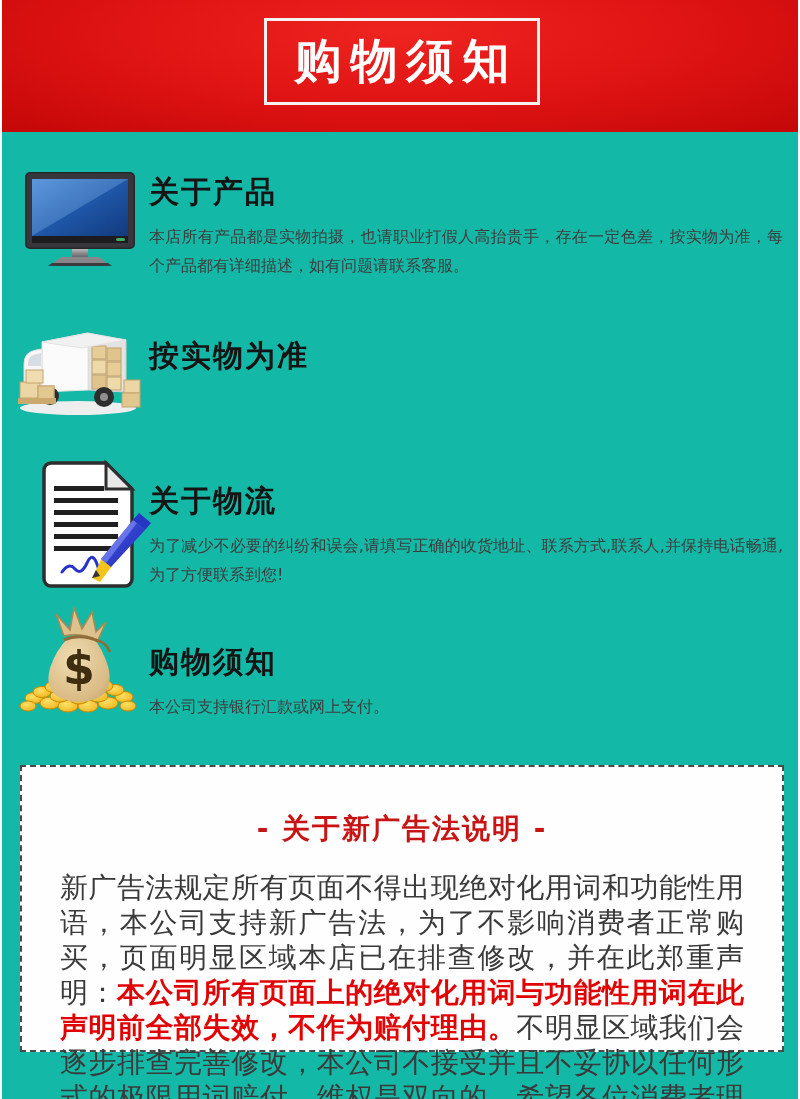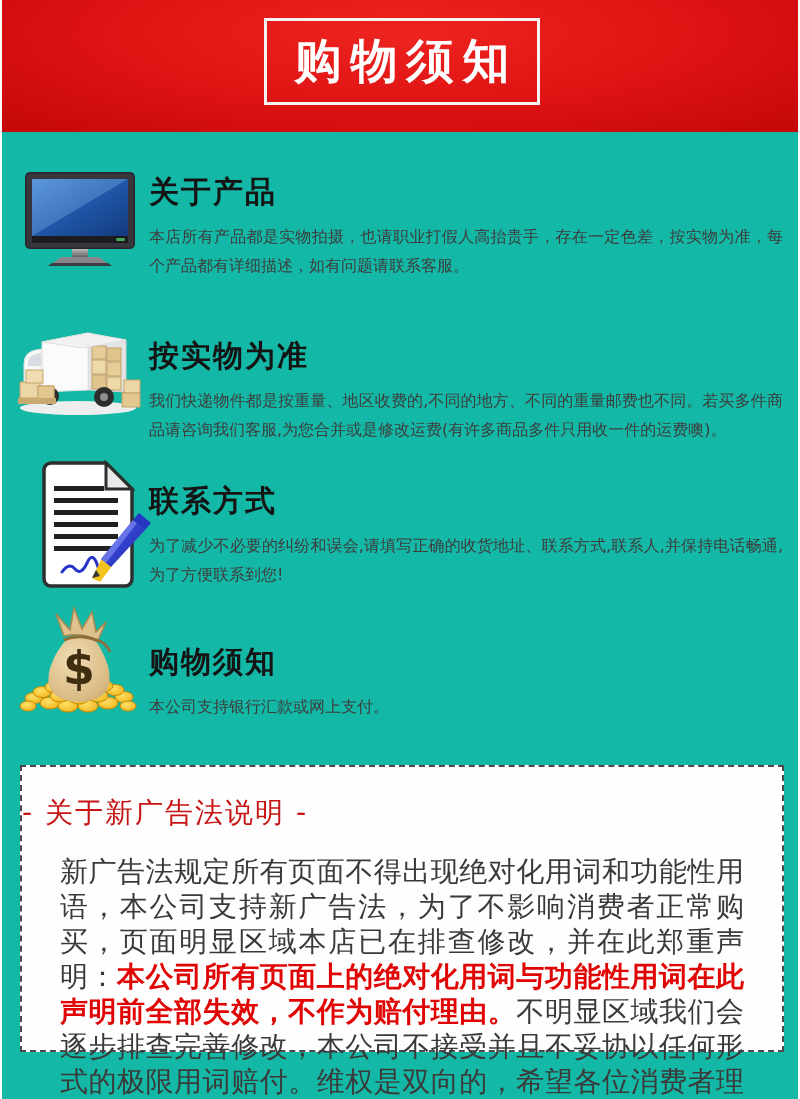--- a/index.html
+++ b/index.html
@@ -65,24 +65,24 @@
 
   
   .notice {
     position: absolute;
     left: 18px; top: 765px;
     width: 764px; height: 287px;
     border: 2px dashed #4a4a4a;
     background: #fefefe;
   }
   .notice-title {
-    margin-top: 27px;
-    text-align: left;
+    margin-top: 43px;
+    text-align: center;
     font-size: 28px;
-    font-weight: normal;
+    font-weight: bold;
     color: #c71414;
     letter-spacing: 2px;
   }
   .notice-para {
     width: 684px;
     margin: 22px auto 0;
     font-size: 28px;
     line-height: 35px;
     color: #3a3a3a;
     text-align: justify;
@@ -163,21 +163,20 @@
         <rect x="26" y="66" width="16" height="14" fill="#e2c88f" stroke="#c3a46e"></rect>
         <rect x="14" y="50" width="17" height="13" fill="#f0dcae" stroke="#c3a46e"></rect>
         <rect x="6" y="78" width="38" height="6" fill="#caa96e"></rect>
 
         <rect x="112" y="60" width="16" height="13" fill="#ecd6a5" stroke="#c3a46e"></rect>
         <rect x="110" y="73" width="18" height="14" fill="#e2c88f" stroke="#c3a46e"></rect>
       </svg>
     </div>
     <div class="txt" style="top:336px;">
       <div class="sec-title">按实物为准</div>
-      <div class="sec-body">我们快递物件都是按重量、地区收费的,不同的地方、不同的重量邮费也不同。若买多件商品请咨询我们客服,为您合并或是修改运费(有许多商品多件只用收一件的运费噢)。</div>
     </div>
   </div>
 
   <div class="section">
     <div class="icon-wrap" style="left:28px; top:458px; width:122px; height:132px;">
       <svg width="122" height="132" viewBox="0 0 122 132">
         <defs>
           <linearGradient id="pen" x1="0" y1="0" x2="1" y2="1">
             <stop offset="0" stop-color="#4a5ae8"></stop>
             <stop offset="1" stop-color="#1a27b0"></stop>
@@ -195,21 +194,21 @@
         <path d="M32 114 q7 -10 13 -3 t12 -6 t11 4 t8 -2" fill="none" stroke="#2732c8" stroke-width="3" stroke-linecap="round"></path>
 
         <polygon points="62,120 72,100 82,108 70,124" fill="#f2c21d"></polygon>
         <polygon points="62,120 66,112 70,118" fill="#35353a"></polygon>
         <polygon points="71,101 103,62 115,72 81,109" fill="url(#pen)"></polygon>
         <polygon points="71,101 103,62 107,65 76,105" fill="#7d89f2" opacity="0.7"></polygon>
         <polygon points="103,62 109,55 121,65 115,72" fill="#2735c4"></polygon>
       </svg>
     </div>
     <div class="txt" style="top:481px;">
-      <div class="sec-title">联系方式</div>
+      <div class="sec-title">关于物流</div>
       <div class="sec-body">为了减少不必要的纠纷和误会,请填写正确的收货地址、联系方式,联系人,并保持电话畅通,为了方便联系到您!</div>
     </div>
   </div>
 
   <div class="section">
     <div class="icon-wrap" style="left:14px; top:606px; width:126px; height:108px;">
       <svg width="126" height="108" viewBox="0 0 126 108">
         <defs>
           <radialGradient id="bag" cx="0.4" cy="0.35" r="0.9">
             <stop offset="0" stop-color="#efdcb2"></stop>

